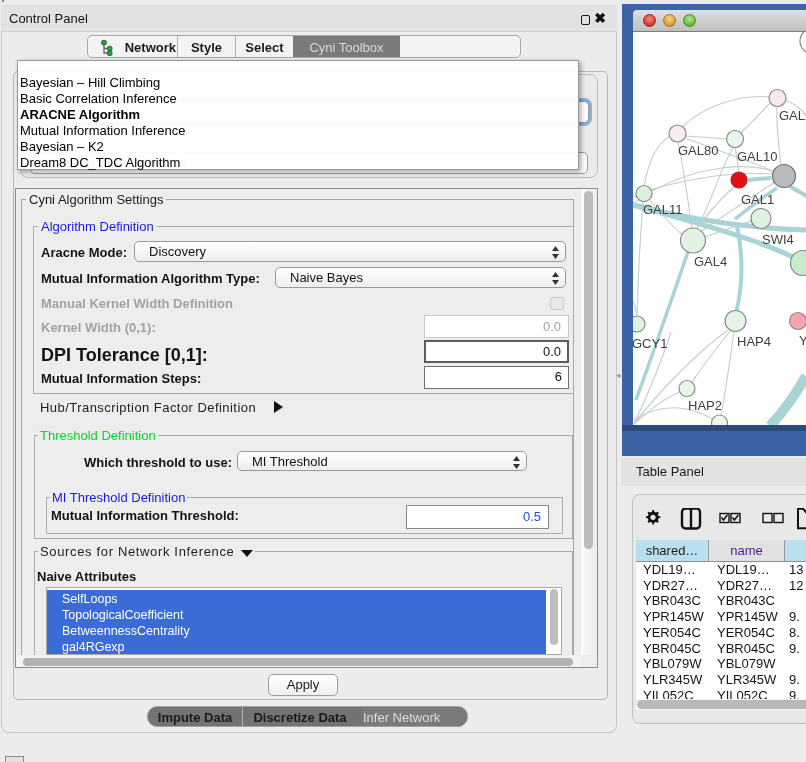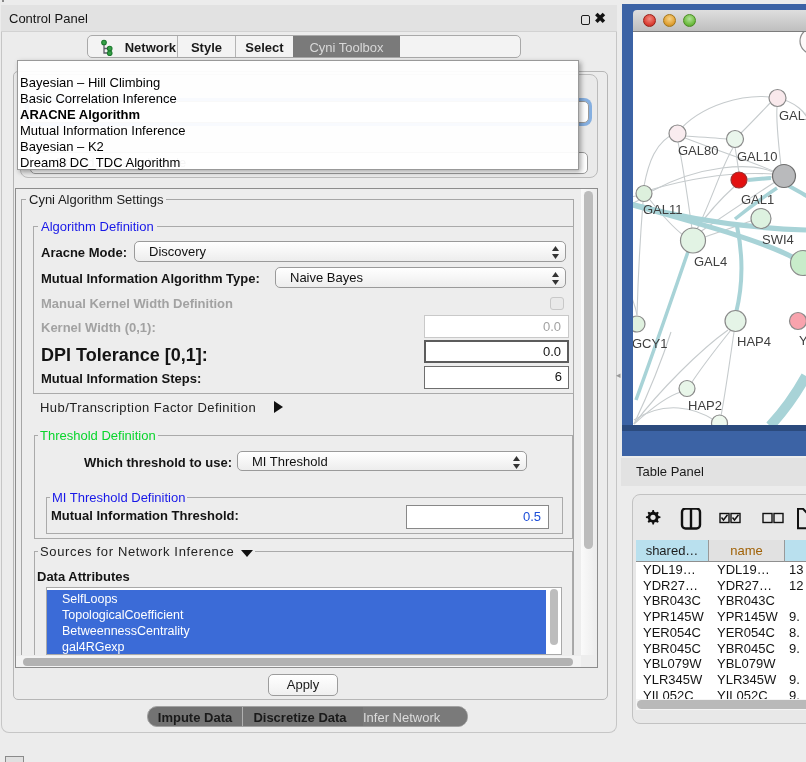--- a/index.html
+++ b/index.html
@@ -96,21 +96,21 @@
     </svg>
 </div>
 
 <div class="a" style="left:46px;top:497px;width:517px;height:37px;border:1px solid #aaa;box-sizing:border-box;"></div>
 <div class="a" style="left:50px;top:491px;height:13px;line-height:13px;font-size:13px;color:#1818e8;background:#ededed;padding:0 2px;">MI Threshold Definition</div>
 <div class="a b" style="left:51px;top:508px;font-size:13px;color:#141414;">Mutual Information Threshold:</div>
 <div class="a" style="left:406px;top:505px;width:143px;height:24px;background:#fff;border:1px solid #888;box-sizing:border-box;font-size:13px;line-height:22px;color:#1d4ed8;text-align:right;padding-right:7px;">0.5</div>
 
 <div class="a" style="left:34px;top:551px;width:539px;height:104px;border:1px solid #aaa;border-bottom:none;box-sizing:border-box;"></div>
 <div class="a" style="left:38px;top:545px;height:13px;line-height:13px;font-size:13px;letter-spacing:0.65px;color:#222;background:#ededed;padding:0 2px;">Sources for Network Inference<span style="display:inline-block;width:0;height:0;border-top:7px solid #111;border-left:6px solid transparent;border-right:6px solid transparent;margin-left:7px;vertical-align:-1px;"></span></div>
-<div class="a b" style="left:37px;top:569px;font-size:13px;color:#141414;">Data Attributes</div>
+<div class="a b" style="left:37px;top:569px;font-size:13px;color:#141414;">Naive Attributes</div>
 
 <div class="a" style="left:46px;top:587px;width:516px;height:68px;background:#fff;border:1px solid #a9a9a9;box-sizing:border-box;overflow:hidden;">
   <div class="a" style="left:0;top:2px;width:499px;height:65px;background:#3b6bd7;"></div>
   <div class="a" style="left:15px;top:3px;font-size:12.5px;color:#fff;line-height:16px;">SelfLoops<br>TopologicalCoefficient<br>BetweennessCentrality<br>gal4RGexp</div>
   <div class="a" style="left:503px;top:1px;width:8px;height:56px;background:#bdbdbd;border-radius:4px;"></div>
 </div>
 
 <div class="a" style="left:268px;top:674px;width:70px;height:22px;background:linear-gradient(#ffffff,#f0f0f0);border:1px solid #9c9c9c;border-radius:5px;box-sizing:border-box;font-size:13px;color:#1a1a1a;text-align:center;line-height:20px;">Apply</div>
 
 <div class="a" style="left:147px;top:706px;width:321px;height:21px;background:#737373;border:1px solid #a2a2a2;border-radius:10px;box-sizing:border-box;overflow:hidden;">
@@ -237,21 +237,21 @@
   </g>
   <g>
     <rect x="118" y="5.5" width="9" height="9" fill="none" stroke="#111" stroke-width="1.4"></rect>
     <rect x="129" y="5.5" width="9" height="9" fill="none" stroke="#111" stroke-width="1.4"></rect>
   </g>
   <path d="M153 0.8 L158 0.8 L162 5 L162 20.3 L153 20.3 Z" fill="none" stroke="#111" stroke-width="2"></path>
 </svg>
 </div>
 
 <div class="a" style="left:636px;top:540px;width:73px;height:22px;background:#b9e0ee;border-bottom:1px solid #8f8f8f;border-right:1px solid #999;box-sizing:border-box;font-size:13px;color:#1c1c1c;text-align:center;line-height:21px;">shared…</div>
-<div class="a" style="left:709px;top:540px;width:76px;height:22px;background:#e1e1e1;border-bottom:1px solid #8f8f8f;border-right:1px solid #999;box-sizing:border-box;font-size:13px;color:#a16207;text-align:center;line-height:21px;">name</div>
+<div class="a" style="left:709px;top:540px;width:76px;height:22px;background:#e1e1e1;border-bottom:1px solid #8f8f8f;border-right:1px solid #999;box-sizing:border-box;font-size:13px;color:#4c1d95;text-align:center;line-height:21px;">name</div>
 <div class="a" style="left:785px;top:540px;width:21px;height:22px;background:#b9e0ee;border-bottom:1px solid #8f8f8f;box-sizing:border-box;"></div>
 
 <div class="a" style="left:636px;top:562px;width:170px;height:138px;background:#fff;overflow:hidden;font-size:13px;color:#141414;">
   <div class="a" style="left:7px;top:0;line-height:15.7px;">YDL19…<br>YDR27…<br>YBR043C<br>YPR145W<br>YER054C<br>YBR045C<br>YBL079W<br>YLR345W<br>YIL052C</div>
   <div class="a" style="left:81px;top:0;line-height:15.7px;">YDL19…<br>YDR27…<br>YBR043C<br>YPR145W<br>YER054C<br>YBR045C<br>YBL079W<br>YLR345W<br>YIL052C</div>
   <div class="a" style="left:153px;top:0;line-height:15.7px;">13<br>12<br><br>9.<br>8.<br>9.<br><br>9.<br>9.</div>
 </div>
 
 <div class="a" style="left:636px;top:699px;width:170px;height:11px;background:#f5f5f5;"></div>
 <div class="a" style="left:637px;top:700px;width:169px;height:9px;background:#b9b9b9;border-radius:4.5px 0 0 4.5px;"></div>

